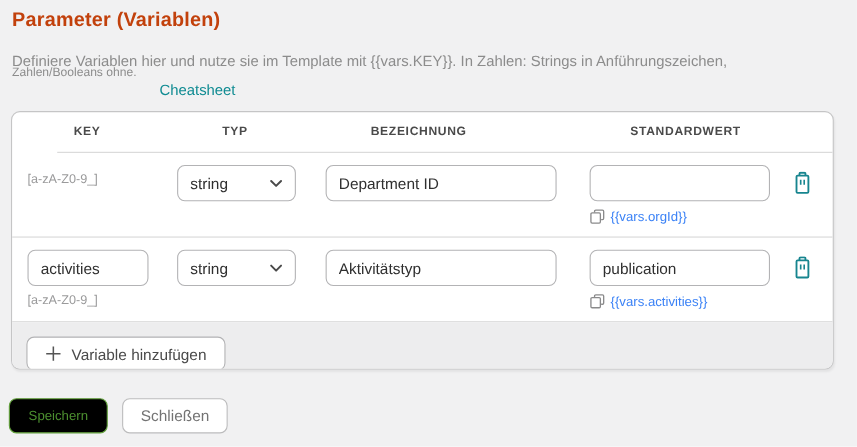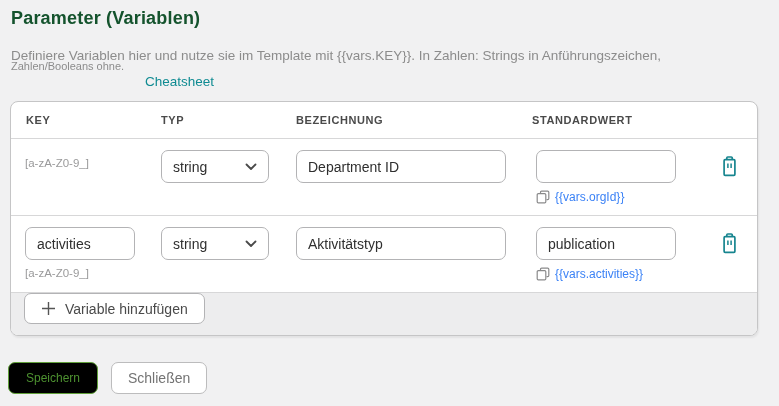--- a/index.html
+++ b/index.html
@@ -6,21 +6,21 @@
   body {
     width: 779px; height: 406px;
     background: #f1f1f2;
     font-family: "Liberation Sans", sans-serif;
     overflow: hidden;
   }
   .stage { position: relative; width: 779px; height: 406px; }
 
   .page-title {
     position: absolute; left: 11px; top: 8px;
-    font-size: 18px; font-weight: bold; color: #14532d;
+    font-size: 18px; font-weight: bold; color: #c2410c;
     letter-spacing: 0.2px;
   }
   .desc-line1 {
     position: absolute; left: 11px; top: 48px;
     font-size: 13.5px; color: #8c8c8c;
   }
   .desc-line2 {
     position: absolute; left: 11px; top: 60px;
     font-size: 11px; color: #8c8c8c;
   }
@@ -35,20 +35,21 @@
     background: #ffffff;
     border: 1px solid #c5c5c6;
     border-radius: 8px;
     box-sizing: border-box;
     overflow: hidden;
     box-shadow: 1px 2px 2px rgba(0,0,0,0.06);
   }
   .thead {
     position: relative; height: 36px;
     border-bottom: 1px solid #d7d7d8;
+    margin-left: 41px;
   }
   .th {
     position: absolute; top: 12px;
     font-size: 11px; font-weight: bold; color: #4a4a4a;
     letter-spacing: 0.6px;
   }
   .th-key { left: 15px; }
   .th-typ { left: 150px; }
   .th-bez { left: 285px; }
   .th-std { left: 521px; }
@@ -65,21 +66,21 @@
 
   .tinput {
     box-sizing: border-box; height: 33px;
     border: 1px solid #b3b3b5; border-radius: 7px;
     padding: 0 11px; font-size: 14px; color: #2f2f2f;
     background: #ffffff; outline: none;
     font-family: "Liberation Sans", sans-serif;
   }
   .w-key { width: 110px; }
   .w-bez { width: 210px; }
-  .w-std { width: 140px; }
+  .w-std { width: 164px; }
 
   .tselect {
     box-sizing: border-box; width: 108px; height: 33px;
     border: 1px solid #b3b3b5; border-radius: 7px;
     padding: 0 11px; background: #ffffff;
     display: flex; align-items: center; justify-content: space-between;
     font-size: 14px; color: #2f2f2f; cursor: pointer; text-align: center;
   }
   .field-hint {
     margin-top: 7px; font-size: 11.5px; color: #9a9a9b;
@@ -94,21 +95,21 @@
     position: absolute; left: 707px; top: 16px;
     width: 22px; height: 22px; cursor: pointer;
     display: flex; align-items: center; justify-content: center;
   }
 
   .tfoot {
     position: relative; height: 44px;
     background: #ededee;
   }
   .add-var-button {
-    position: absolute; left: 13px; top: 0;
+    position: absolute; left: 13px; top: 13px;
     height: 31px; box-sizing: border-box;
     background: #ffffff; border: 1px solid #b3b3b5; border-radius: 7px;
     display: flex; align-items: center; gap: 9px;
     padding: 0 16px; cursor: pointer;
     font-size: 14px; color: #4a4a4a;
   }
 
   .btn-save {
     position: absolute; left: 8px; top: 362px;
     height: 32px; box-sizing: border-box;

